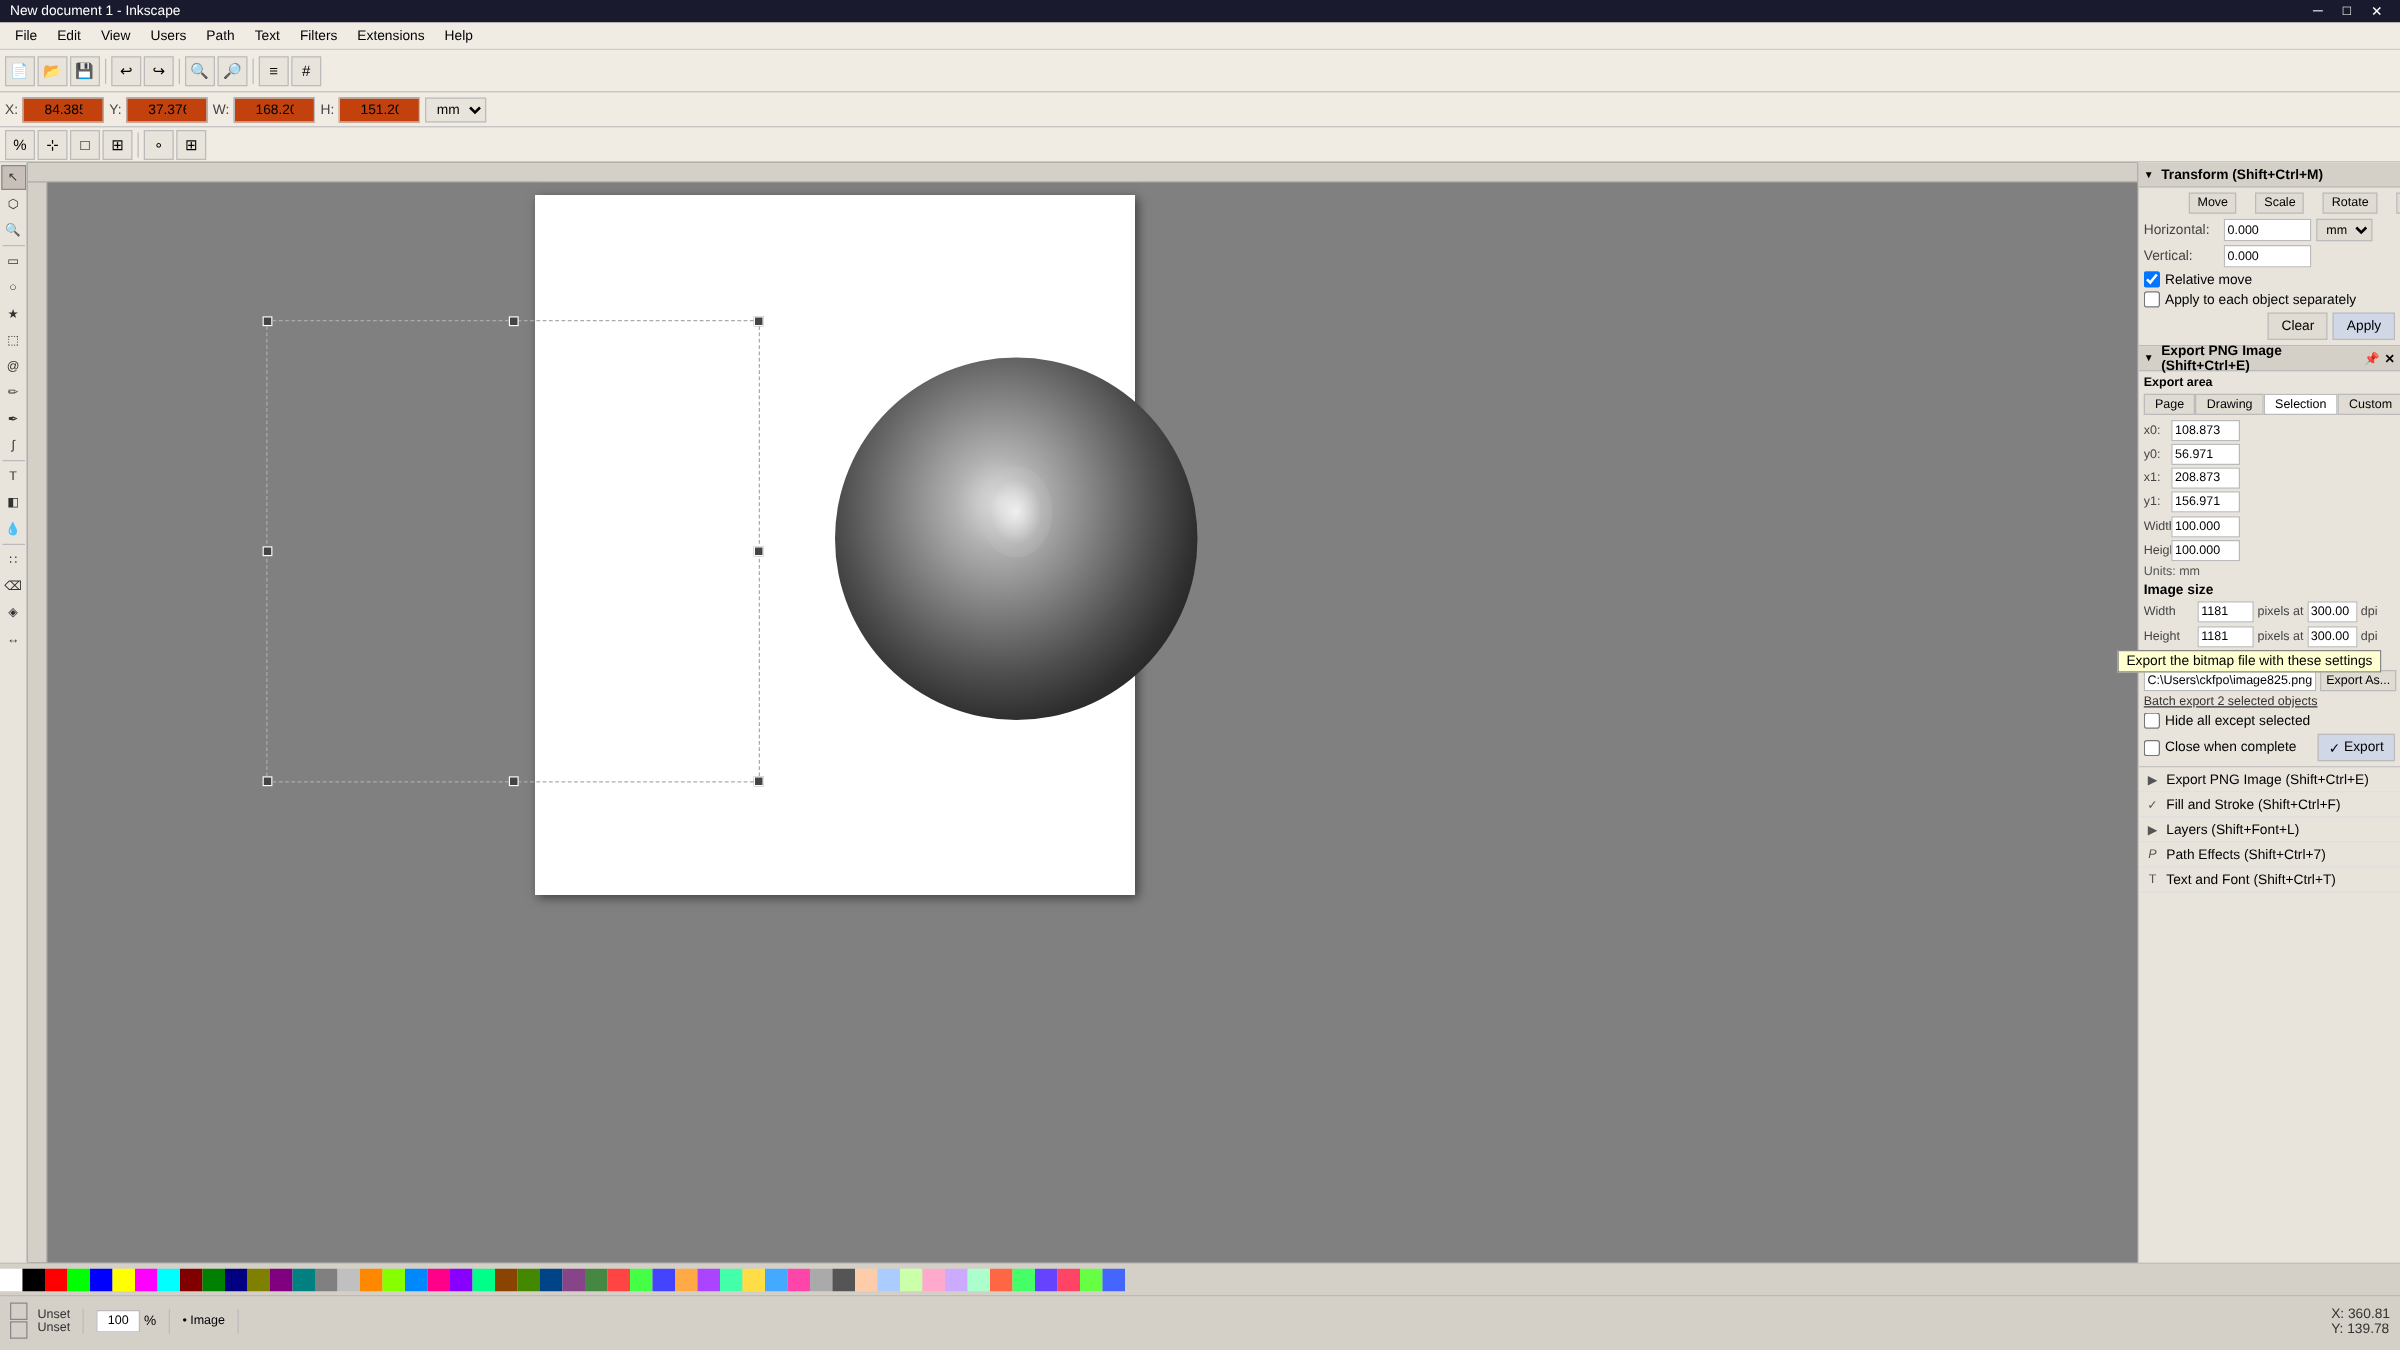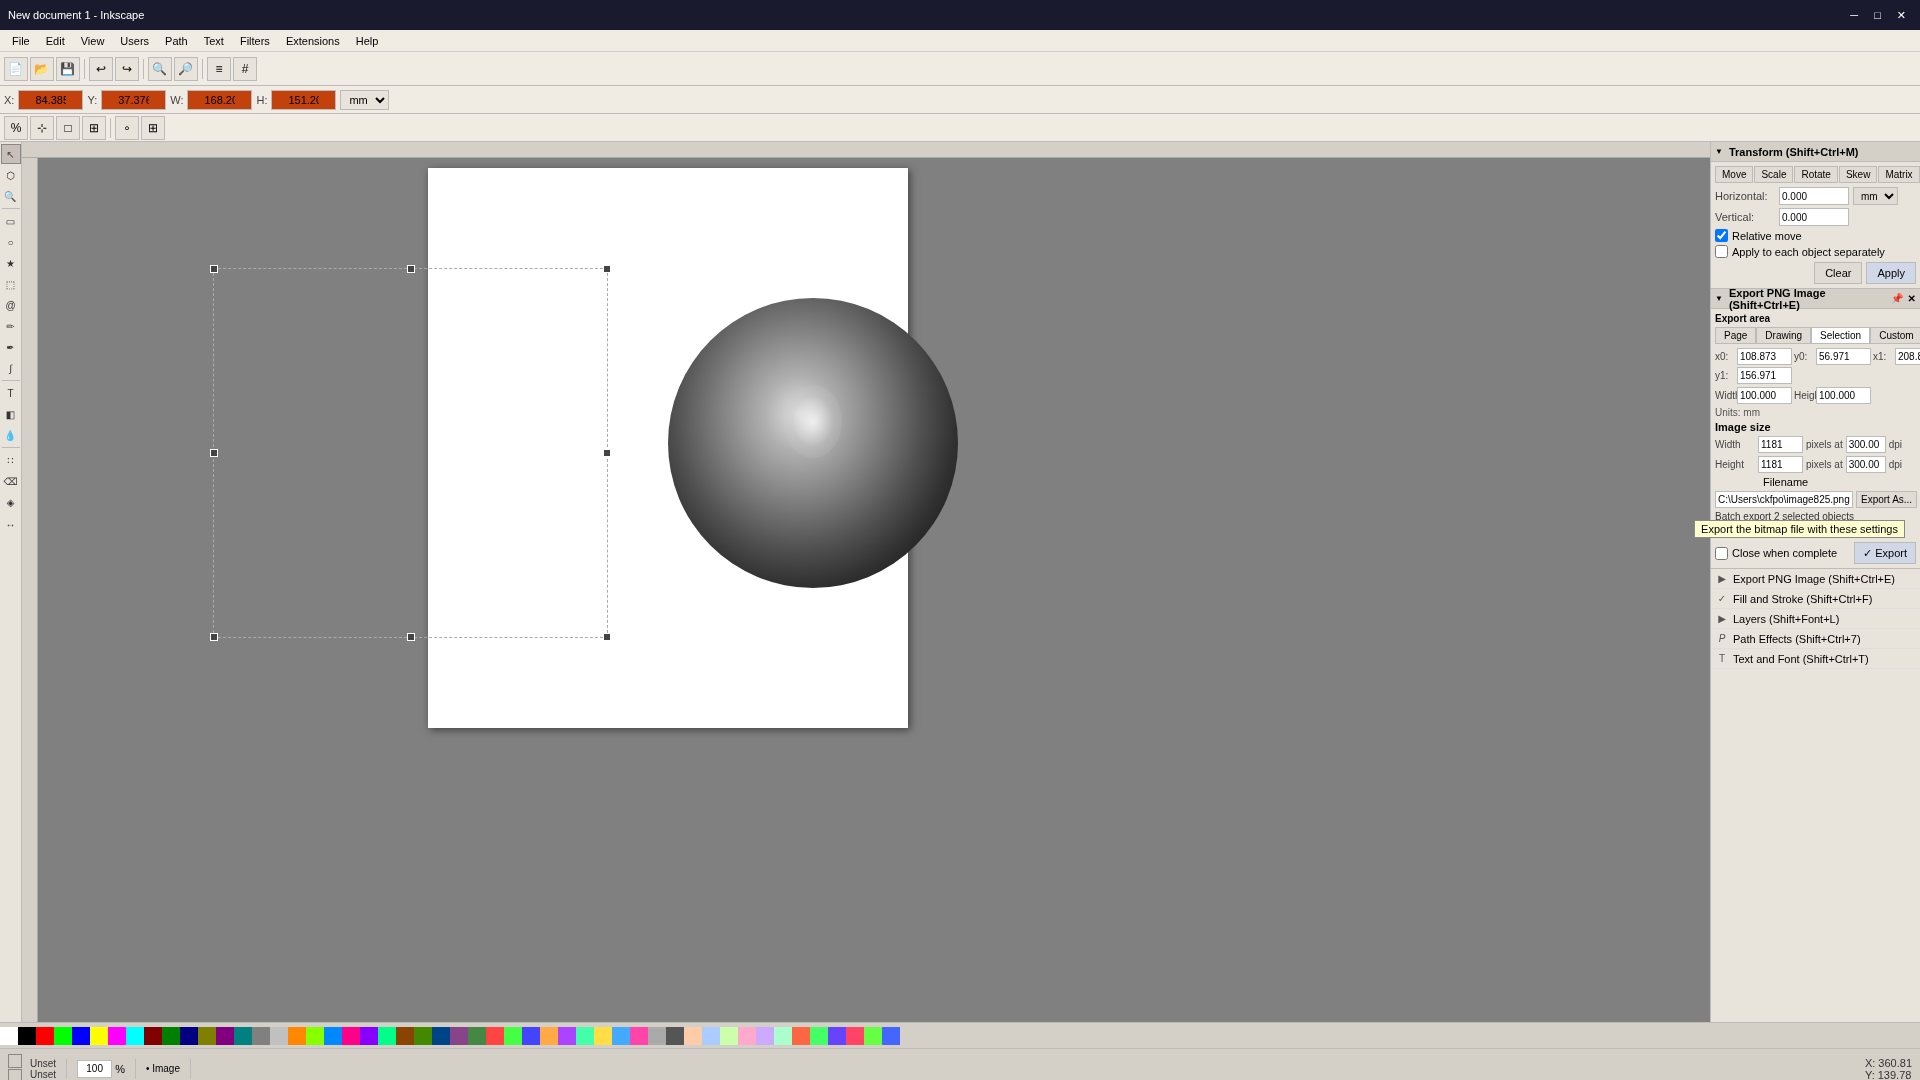--- a/index.html
+++ b/index.html
@@ -1,19 +1,19 @@
 <!DOCTYPE html>
 <html><head>
   <meta charset="utf-8">
   <style>
     * { margin: 0; padding: 0; box-sizing: border-box; }
     body { font-family: 'Segoe UI', Tahoma, Geneva, Verdana, sans-serif; font-size: 11px; background: #d4d0c8; overflow: hidden; width: 1920px; height: 1080px; }
     
     
-    .title-bar { background: #1a1a2e; color: white; height: 30px; display: flex; align-items: center; justify-content: space-between; padding: 0 8px; }
+    .title-bar { background: #1a1a2e; color: white; height: 18px; display: flex; align-items: center; justify-content: space-between; padding: 0 8px; }
     .title-bar-title { font-size: 11px; }
     .title-bar-controls { display: flex; gap: 4px; }
     .title-btn { background: none; border: none; color: white; cursor: pointer; font-size: 11px; padding: 2px 6px; }
 
     
     .menu-bar { background: #f0ece4; height: 22px; display: flex; align-items: center; padding: 0 4px; border-bottom: 1px solid #ccc; }
     .menu-item { padding: 2px 8px; cursor: pointer; font-size: 11px; }
 
     
     .toolbar-area { background: #f0ece4; border-bottom: 1px solid #bbb; padding: 2px 4px; display: flex; align-items: center; gap: 2px; height: 34px; }
@@ -65,40 +65,40 @@
 
     
     .right-panel { width: 210px; background: #e8e4dc; border-left: 1px solid #bbb; display: flex; flex-direction: column; overflow: hidden; }
     
     
     .panel { border-bottom: 1px solid #bbb; }
     .panel-header { background: #d4d0c8; border-bottom: 1px solid #bbb; height: 20px; display: flex; align-items: center; padding: 0 4px; cursor: pointer; font-size: 11px; font-weight: bold; gap: 4px; }
     .panel-content { padding: 4px; }
     
     
-    .tab-row { display: flex; gap: 1px; margin-bottom: 4px; }
+    .tab-row { display: flex; gap: 15px; margin-bottom: 4px; margin-left: 36px; }
     .tab { padding: 2px 6px; border: 1px solid #bbb; background: #e0dcd4; cursor: pointer; font-size: 10px; }
 
     .field-row { display: flex; align-items: center; gap: 4px; margin-bottom: 3px; font-size: 11px; }
     .field-label { width: 60px; color: #444; }
     .field-input { width: 70px; height: 18px; border: 1px solid #bbb; background: white; font-size: 10px; padding: 0 2px; }
     .field-unit { background: #e0dcd4; border: 1px solid #bbb; height: 18px; padding: 0 3px; font-size: 10px; cursor: pointer; }
     
     .checkbox-row { display: flex; align-items: center; gap: 4px; margin-bottom: 3px; font-size: 11px; }
     
     .btn-row { display: flex; justify-content: flex-end; gap: 4px; margin-top: 4px; }
     .btn { padding: 2px 10px; border: 1px solid #bbb; background: #e0dcd4; cursor: pointer; font-size: 11px; height: 22px; }
     .btn.primary { background: #d0d8e8; }
 
     
     .export-area-tabs { display: flex; gap: 0; margin-bottom: 4px; }
     .ea-tab { padding: 2px 8px; border: 1px solid #bbb; background: #e0dcd4; cursor: pointer; font-size: 10px; flex: 1; text-align: center; }
     .ea-tab.active { background: white; }
     
-    .coord-grid { display: grid; grid-template-columns: 1fr 1fr 1fr; gap: 2px; margin-bottom: 3px; }
+    .coord-grid { display: grid; grid-template-columns: 1fr; gap: 2px; margin-bottom: 3px; }
     .coord-item { display: flex; align-items: center; gap: 2px; font-size: 10px; }
     .coord-label { width: 20px; color: #444; }
     .coord-input { width: 55px; height: 17px; border: 1px solid #bbb; background: white; font-size: 10px; padding: 0 2px; }
 
     .img-size-row { display: flex; align-items: center; gap: 3px; margin-bottom: 3px; font-size: 10px; }
     .img-size-label { width: 40px; color: #444; }
     .img-size-input { width: 45px; height: 17px; border: 1px solid #bbb; background: white; font-size: 10px; padding: 0 2px; }
     .img-size-unit { color: #444; }
     .img-dpi-input { width: 40px; height: 17px; border: 1px solid #bbb; background: white; font-size: 10px; padding: 0 2px; }
 

